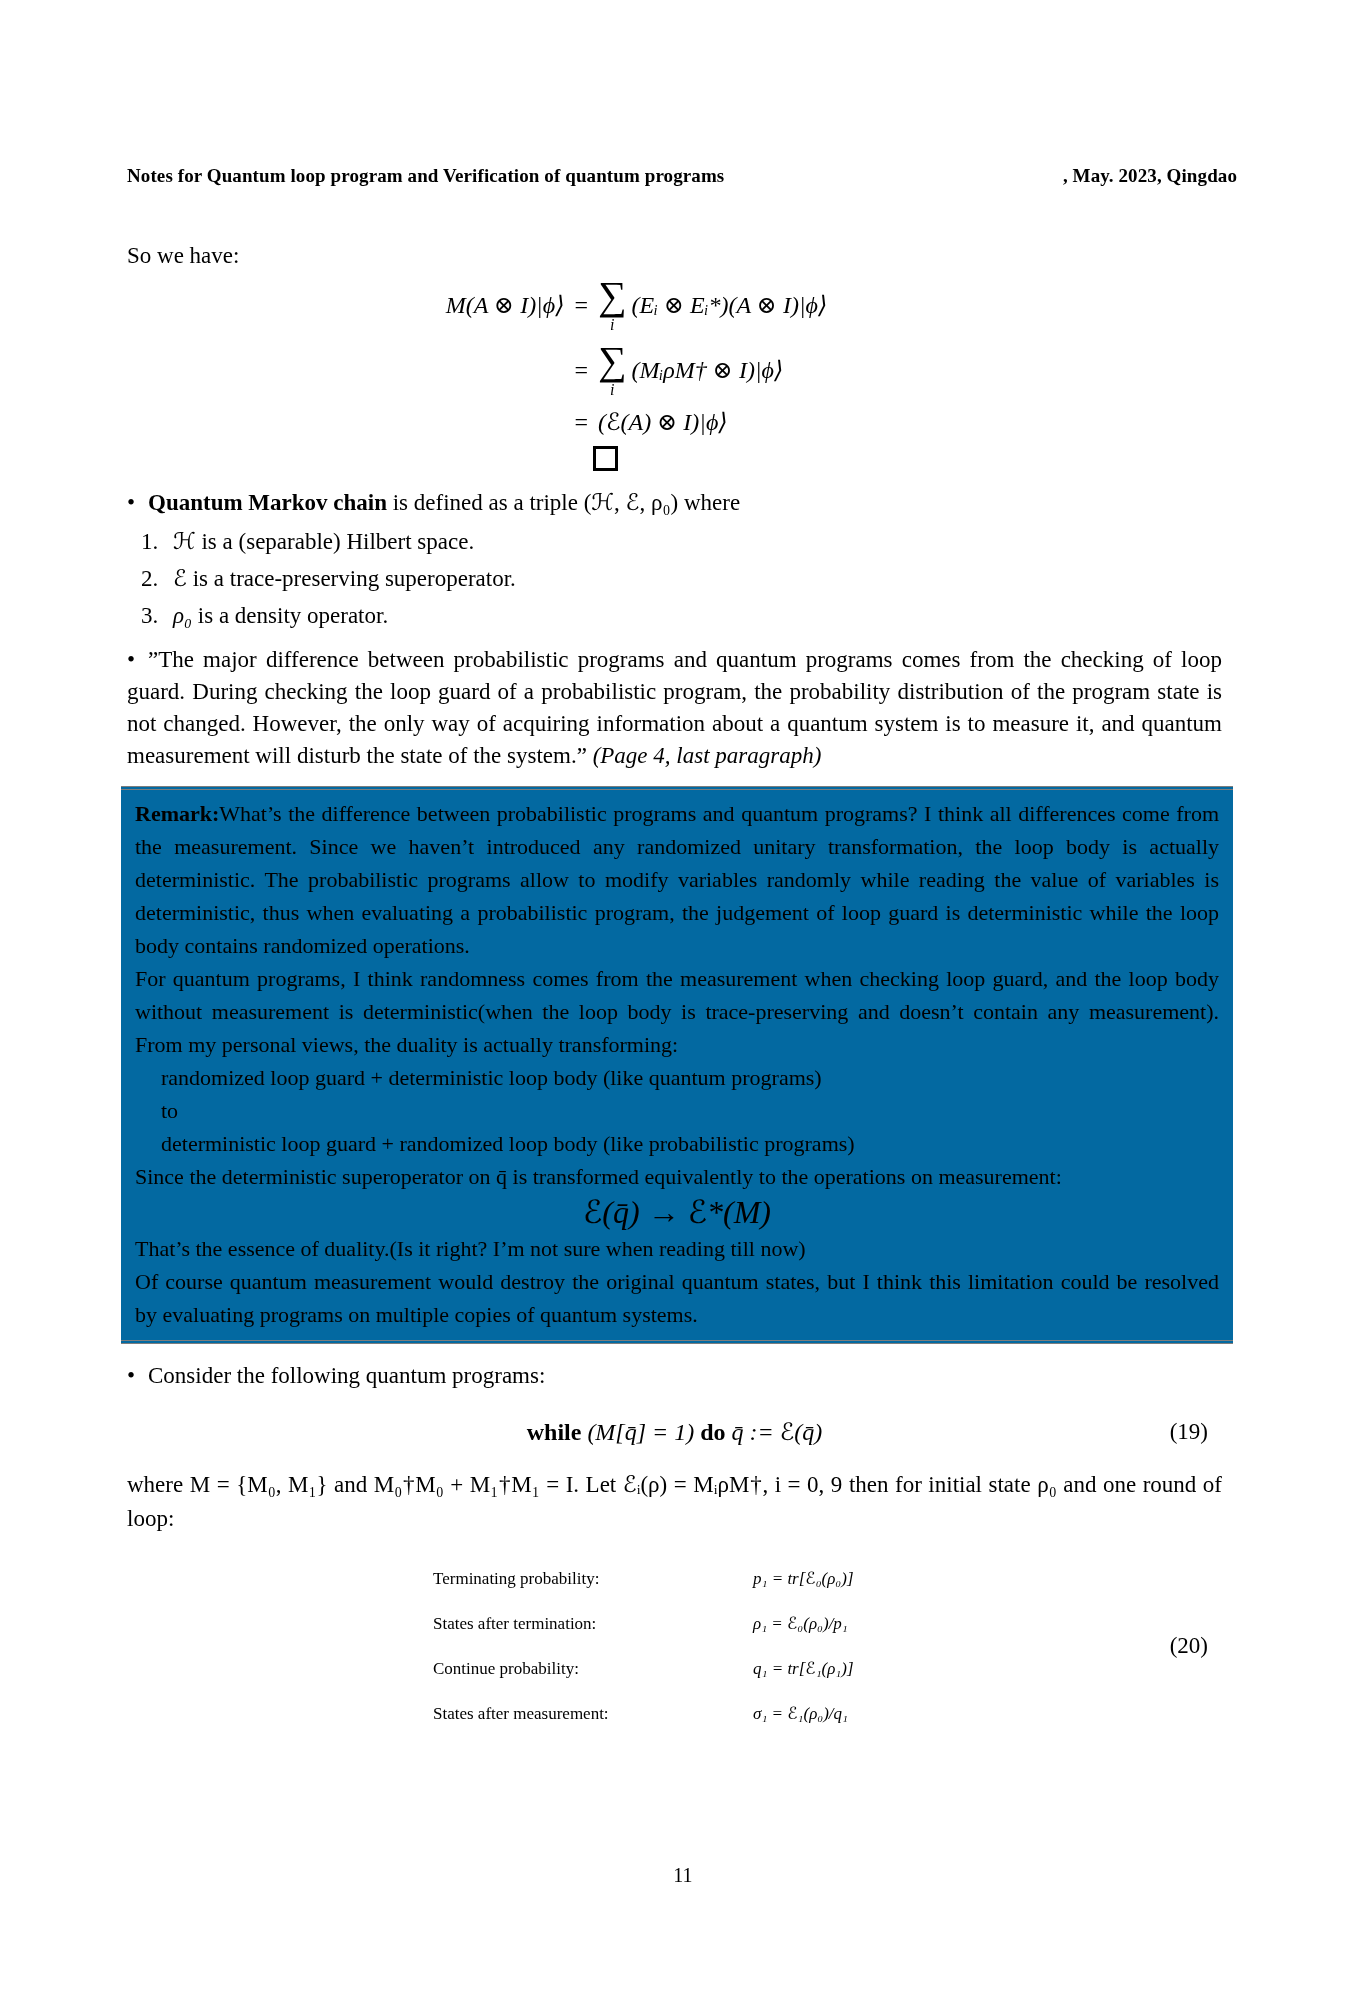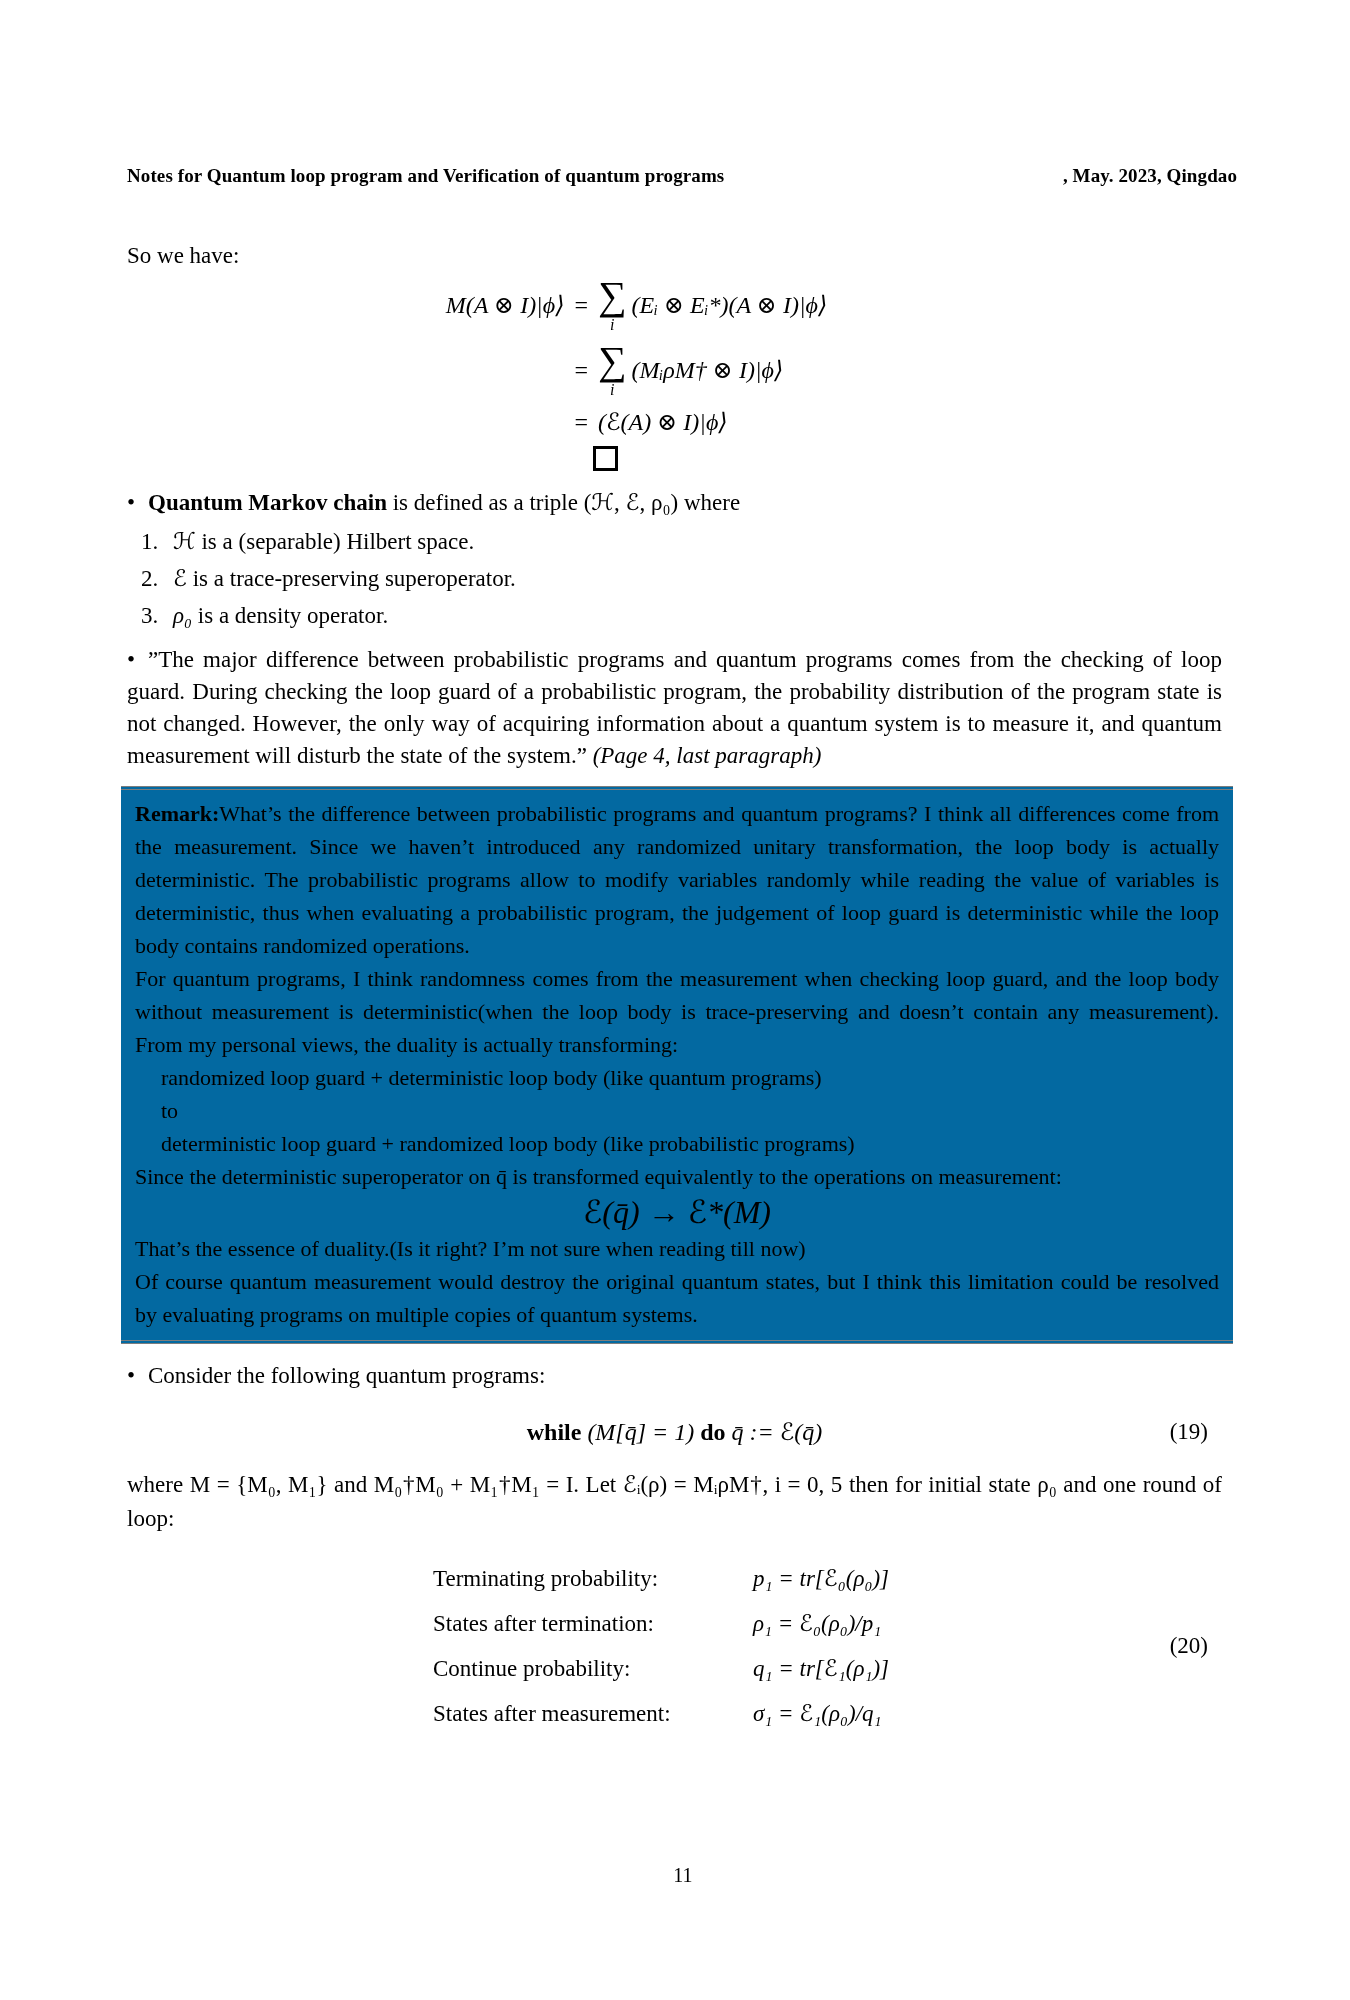--- a/index.html
+++ b/index.html
@@ -77,21 +77,21 @@
   .consider-para { margin: 16px 0 8px 0; }
 
   .eq19 { position: relative; text-align: center; margin: 22px 0 18px 0; font-size: 24px; line-height: 36px; }
   .eq19 b { font-style: normal; }
   .eqtag { position: absolute; right: 14px; top: 50%; transform: translateY(-50%); font-style: normal; font-size: 23px; }
 
   .where-para { margin: 0; text-align: justify; line-height: 34px; }
 
   .eq20 { position: relative; margin-top: 20px; }
   .eq20-table { border-collapse: collapse; margin-left: 306px; }
-  .eq20-table td { padding: 0; height: 45px; font-size: 23px; vertical-align: middle; }
+  .eq20-table td { padding: 0; height: 45px; font-size: 17px; vertical-align: middle; }
   .eq20-table td.lbl { width: 320px; font-style: normal; }
 
   .page-number {
     position: absolute;
     left: 16px; right: 0;
     top: 1864px;
     text-align: center;
     font-size: 20px;
   }
 </style>
@@ -159,21 +159,21 @@
       <p class="rp">Of course quantum measurement would destroy the original quantum states, but I think this limitation could be resolved by evaluating programs on multiple copies of quantum systems.</p>
     </section>
 
     <p class="consider-para"><span class="bullet">•</span><span>Consider the following quantum programs:</span></p>
 
     <div class="eq19">
       <span><b>while</b><span class="math"> (M[q̄] = 1) </span><b>do</b><span class="math"> q̄ := ℰ(q̄)</span></span>
       <span class="eqtag">(19)</span>
     </div>
 
-    <p class="where-para">where M = {M₀, M₁} and M₀†M₀ + M₁†M₁ = I. Let ℰᵢ(ρ) = MᵢρM†, i = 0, 5 then for initial state ρ₀ and one round of loop:</p>
+    <p class="where-para">where M = {M₀, M₁} and M₀†M₀ + M₁†M₁ = I. Let ℰᵢ(ρ) = MᵢρM†, i = 0, 9 then for initial state ρ₀ and one round of loop:</p>
 
     <div class="eq20">
       <table class="eq20-table">
         <tbody>
             <tr>
           <td class="lbl">Terminating probability:</td>
           <td class="frm math">p₁ = tr[ℰ₀(ρ₀)]</td>
         </tr>
         <tr>
           <td class="lbl">States after termination:</td>

